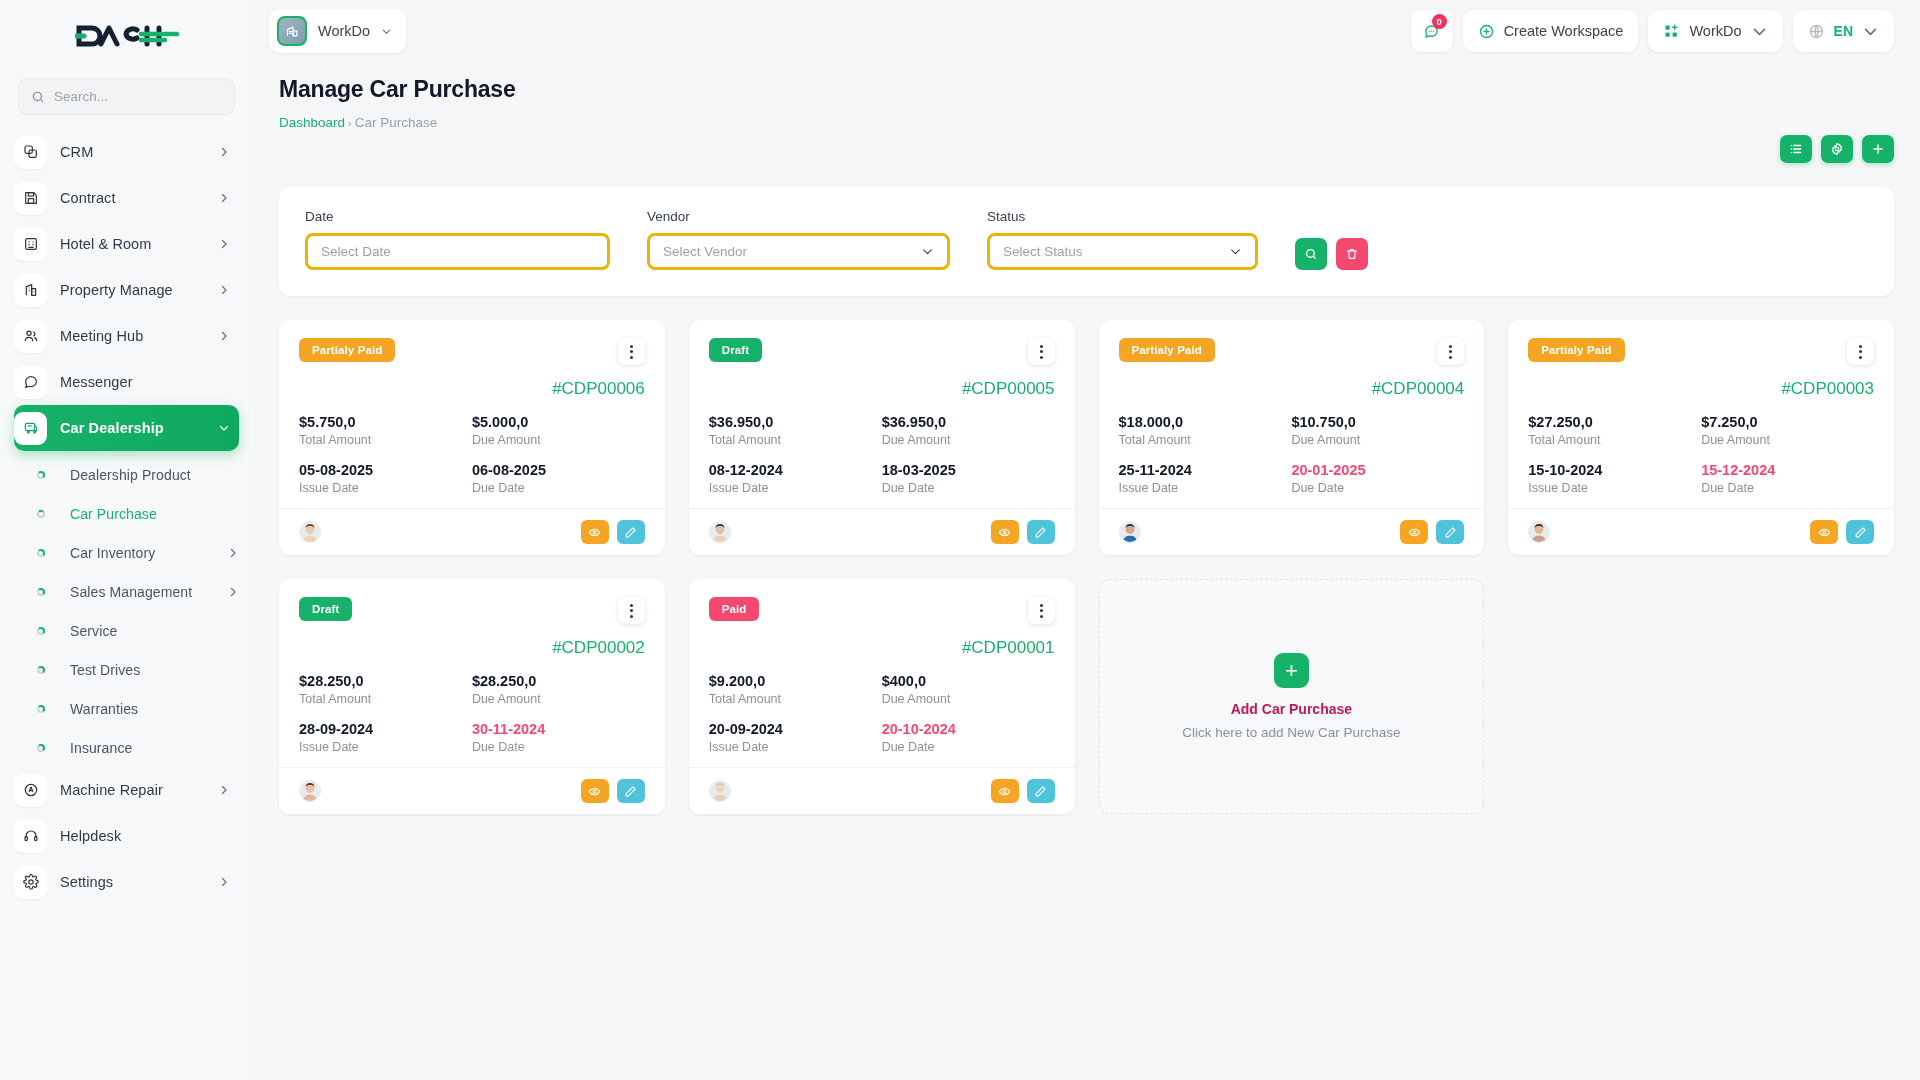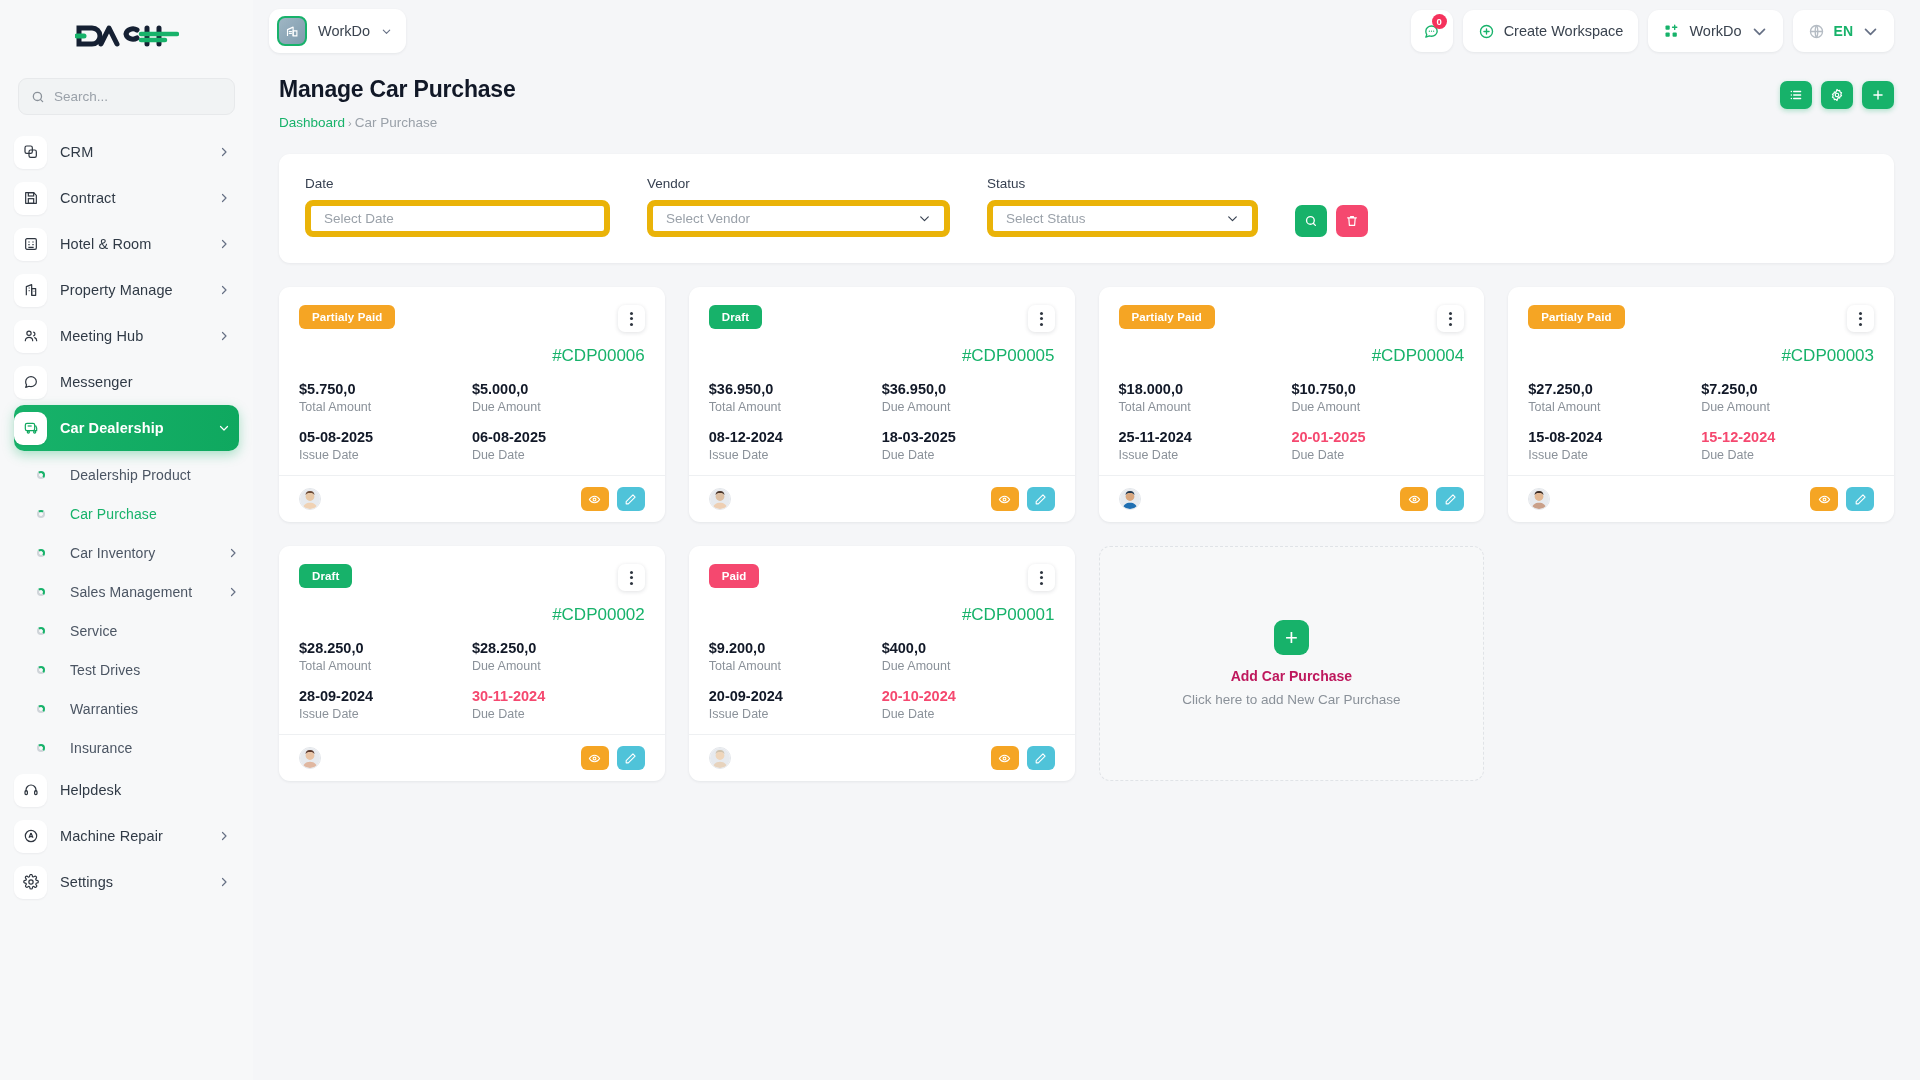--- a/index.html
+++ b/index.html
@@ -117,21 +117,21 @@
     background:#f5325c; color:#fff; border-radius:999px;
     font-size:9.5px; min-width:15px; height:15px; line-height:15px;
     text-align:center; padding:0 3px; font-weight:bold;
   }
   .tb-btn svg { width:17px; height:17px; }
   .green-ic { color:#17b26a; }
   .grey-ic { color:#b5bcc4; }
   .lang-txt { color:#17b26a; font-weight:bold; font-size:14px; }
 
   
-  .page-head { padding: 14px 26px 0 26px; display:flex; align-items:flex-start; }
+  .page-head { padding: 14px 26px 0 26px; display:flex; align-items:flex-start;flex-direction:column; }
   .page-title { font-size:23px; font-weight:bold; color:#111827; letter-spacing:-.2px;}
   .crumbs { margin-top:12px; display:flex; align-items:center; gap:3px; font-size:13.5px;}
   .crumbs .c1 { color:#17b26a; cursor:pointer;}
   .crumbs .csep { color:#9aa1a9; font-size:11px;}
   .crumbs .c2 { color:#9aa1a9; }
   .head-actions { margin-left:auto; display:flex; gap:9px; padding-top:5px;}
   .sq-btn {
     width:32px; height:28px; border-radius:7px; background:#17b26a;
     display:flex; align-items:center; justify-content:center; color:#fff;
     cursor:pointer; box-shadow:0 2px 5px rgba(23,178,106,.3);
@@ -140,21 +140,21 @@
 
   
   .filter-card {
     margin: 24px 26px 0 26px; background:#fff; border-radius:11px;
     padding: 22px 26px 26px 26px; box-shadow:0 1px 3px rgba(16,24,40,.06);
     display:flex; align-items:flex-end; gap:37px;
   }
   .f-group { display:flex; flex-direction:column; gap:9px; }
   .f-label { font-size:13.5px; color:#374151; }
   .f-control {
-    height:37px; border:6px solid #eab308; border-radius:8px;
+    height:37px; border:3px solid #eab308; border-radius:8px;
     background:#fff; display:flex; align-items:center; padding:0 13px;
     font-size:13.5px; color:#9aa1a9; cursor:pointer;
   }
   .f-control.sel { justify-content:space-between; }
   .f-control .chev2 { width:13px;height:13px;color:#374151;}
   .f-date { width:305px; }
   .f-vendor { width:303px; }
   .f-status { width:271px; }
   .f-btns { display:flex; gap:9px; margin-bottom:0; }
   .f-btn { width:32px;height:32px;border-radius:7px;display:flex;align-items:center;justify-content:center;color:#fff;cursor:pointer;}
@@ -394,38 +394,38 @@
             <i></i>
           </span>
         <span class="nav-label">Insurance</span>
       </div>
     </div>
 
     <nav class="nav">
       <div class="nav-item">
         <span class="nav-icon">
           <svg viewBox="0 0 24 24" fill="none" stroke="currentColor" stroke-width="1.8">
+              <circle cx="12" cy="12" r="8.5"></circle>
+              <path d="M12 7.5l-3 7M12 7.5l3 7M9.6 13h4.8"></path>
+            </svg>
+        </span>
+        <span class="nav-label">Machine Repair</span>
+        <svg class="nav-chevron" viewBox="0 0 24 24" fill="none" stroke="currentColor" stroke-width="2.4">
+            <path d="M9 5l7 7-7 7" stroke-linecap="round" stroke-linejoin="round"></path>
+          </svg>
+      </div>
+      <div class="nav-item">
+        <span class="nav-icon">
+          <svg viewBox="0 0 24 24" fill="none" stroke="currentColor" stroke-width="1.8">
               <path d="M4.5 14v-2a7.5 7.5 0 0 1 15 0v2" stroke-linecap="round"></path>
               <rect x="3" y="13" width="3.6" height="6" rx="1.6"></rect>
               <rect x="17.4" y="13" width="3.6" height="6" rx="1.6"></rect>
             </svg>
         </span>
         <span class="nav-label">Helpdesk</span>
-      </div>
-      <div class="nav-item">
-        <span class="nav-icon">
-          <svg viewBox="0 0 24 24" fill="none" stroke="currentColor" stroke-width="1.8">
-              <circle cx="12" cy="12" r="8.5"></circle>
-              <path d="M12 7.5l-3 7M12 7.5l3 7M9.6 13h4.8"></path>
-            </svg>
-        </span>
-        <span class="nav-label">Machine Repair</span>
-        <svg class="nav-chevron" viewBox="0 0 24 24" fill="none" stroke="currentColor" stroke-width="2.4">
-            <path d="M9 5l7 7-7 7" stroke-linecap="round" stroke-linejoin="round"></path>
-          </svg>
       </div>
       <div class="nav-item">
         <span class="nav-icon">
           <svg viewBox="0 0 24 24" fill="none" stroke="currentColor" stroke-width="1.8">
               <circle cx="12" cy="12" r="3.2"></circle>
               <path d="M19.4 14.5a1.6 1.6 0 0 0 .3 1.8l.1.1a2 2 0 1 1-2.8 2.8l-.1-.1a1.6 1.6 0 0 0-2.7 1.1v.3a2 2 0 1 1-4 0v-.2a1.6 1.6 0 0 0-2.8-1.1l-.1.1A2 2 0 1 1 4.4 16.4l.1-.1a1.6 1.6 0 0 0-1.1-2.7h-.3a2 2 0 1 1 0-4h.2a1.6 1.6 0 0 0 1.1-2.8l-.1-.1A2 2 0 1 1 7.2 4l.1.1a1.6 1.6 0 0 0 2.7-1.1v-.3a2 2 0 1 1 4 0v.2a1.6 1.6 0 0 0 2.7 1.1l.1-.1a2 2 0 1 1 2.9 2.8l-.1.1a1.6 1.6 0 0 0 1.1 2.7h.3a2 2 0 1 1 0 4h-.2a1.6 1.6 0 0 0-1.4 1z" stroke-linejoin="round"></path>
             </svg>
         </span>
         <span class="nav-label">Settings</span>
         <svg class="nav-chevron" viewBox="0 0 24 24" fill="none" stroke="currentColor" stroke-width="2.4">
@@ -756,21 +756,21 @@
                 <div class="v">$27.250,0</div>
                 <div class="l">Total Amount</div>
               </div>
               <div class="pair">
                 <div class="v">$7.250,0</div>
                 <div class="l">Due Amount</div>
               </div>
             </div>
             <div class="pair-row">
               <div class="pair">
-                <div class="v">15-08-2024</div>
+                <div class="v">15-10-2024</div>
                 <div class="l">Issue Date</div>
               </div>
               <div class="pair">
                 <div class="v red">15-12-2024</div>
                 <div class="l">Due Date</div>
               </div>
             </div>
           </div>
           <div class="pcard-foot">
             <span class="avatar">

